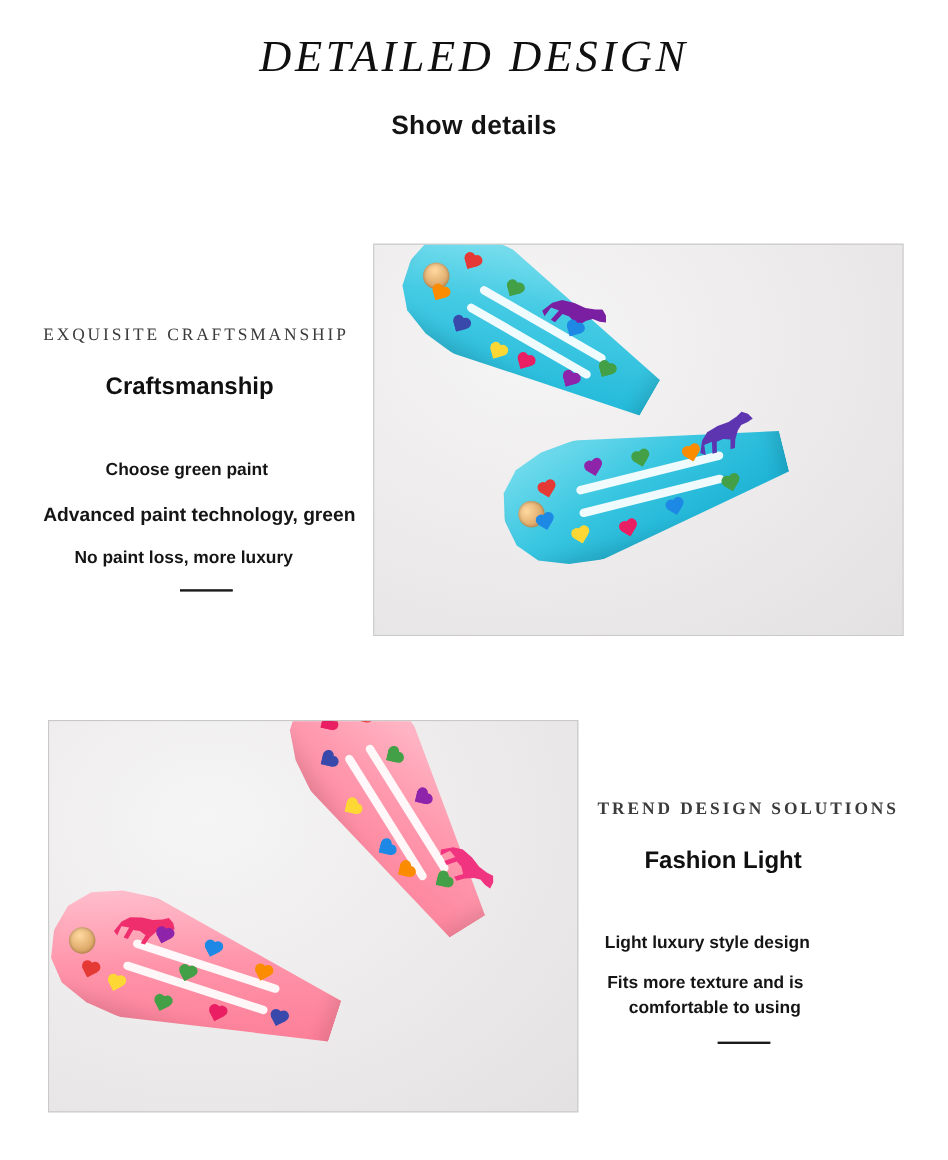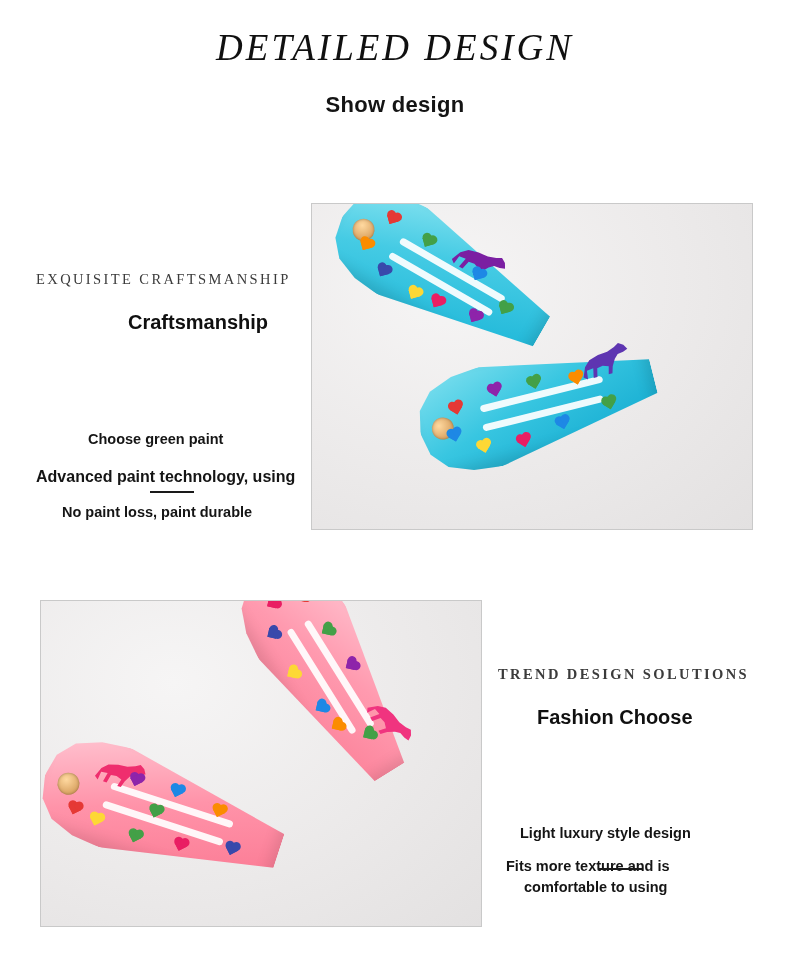--- a/index.html
+++ b/index.html
@@ -121,36 +121,35 @@
     color: #101010;
     white-space: nowrap;
   }
   .bullet {
     position: absolute;
     font-size: 14.5px;
     font-weight: bold;
     color: #151515;
     white-space: nowrap;
     line-height: 1.35;
-    margin-top: 47px;
   }
   .bullet.big {
     font-size: 16px;
   }
   .rule {
     position: absolute;
     height: 2px;
     background: #1a1a1a;
   }
 </style>
 </head>
 <body>
 
 <div class="page-title">DETAILED DESIGN</div>
-<div class="page-subtitle">Show design</div>
+<div class="page-subtitle">Show details</div>
 
 <div class="photo" style="left:311px; top:203px; width:440px; height:325px;">
   <div class="bg"></div>
 
   <div class="clip" style="left:15px; top:20px; width:230px; height:100px; transform:rotate(30deg);">
     <div class="clip-shape" style="background:linear-gradient(160deg,#8fe6f2 0%,#45cbe4 40%,#16b3d6 100%); box-shadow:inset -6px -8px 14px rgba(0,0,0,0.12);"></div>
     <div class="slot" style="left:62px; top:38px; width:120px; height:7px;"></div>
     <div class="slot" style="left:60px; top:56px; width:118px; height:7px;"></div>
     <div class="rivet" style="left:14px; top:40px; width:22px; height:22px; background:radial-gradient(circle at 35% 35%,#ffd9a0,#c98c48);"></div>
 
@@ -218,24 +217,24 @@
     <div class="heart" style="left:186px; top:62px; background:#43a047;">
         <i></i>
       </div>
     <div class="heart" style="left:28px; top:56px; background:#1e88e5;">
         <i></i>
       </div>
   </div>
 </div>
 
 <div class="eyebrow" style="left:36px; top:271px;">EXQUISITE CRAFTSMANSHIP</div>
-<div class="heading" style="left:88px; top:311px;margin-left:40px;">Craftsmanship</div>
+<div class="heading" style="left:88px; top:311px;">Craftsmanship</div>
 <div class="bullet" style="left:88px; top:383px;">Choose green paint</div>
-<div class="bullet big" style="left:36px; top:419px;">Advanced paint technology, using</div>
-<div class="bullet" style="left:62px; top:456px;">No paint loss, paint durable</div>
+<div class="bullet big" style="left:36px; top:419px;">Advanced paint technology, green</div>
+<div class="bullet" style="left:62px; top:456px;">No paint loss, more luxury</div>
 <div class="rule" style="left:150px; top:491px; width:44px;"></div>
 
 <div class="photo" style="left:40px; top:600px; width:440px; height:325px;">
   <div class="bg"></div>
 
   <div class="clip" style="left:168px; top:20px; width:236px; height:102px; transform:rotate(58deg);">
     <div class="clip-shape" style="background:linear-gradient(160deg,#ffc3d0 0%,#ff9aaf 45%,#fb7d95 100%); box-shadow:inset -6px -8px 14px rgba(0,0,0,0.10);"></div>
     <div class="slot" style="left:64px; top:38px; width:124px; height:7px;"></div>
     <div class="slot" style="left:62px; top:57px; width:122px; height:7px;"></div>
     <div class="rivet" style="left:12px; top:40px; width:22px; height:22px; background:radial-gradient(circle at 35% 35%,#ffd9a0,#c98c48);"></div>
@@ -303,17 +302,17 @@
     <div class="heart" style="left:196px; top:60px; background:#3949ab;">
         <i></i>
       </div>
     <div class="heart" style="left:112px; top:48px; background:#43a047;">
         <i></i>
       </div>
   </div>
 </div>
 
 <div class="eyebrow" style="left:498px; top:666px;font-weight:bold;">TREND DESIGN SOLUTIONS</div>
-<div class="heading" style="left:537px; top:706px;">Fashion Choose</div>
-<div class="bullet" style="left:520px; top:777px;">Light luxury style design</div>
+<div class="heading" style="left:537px; top:706px;">Fashion Light</div>
+<div class="bullet" style="left:504px; top:777px;">Light luxury style design</div>
 <div class="bullet" style="left:506px; top:810px;">Fits more texture and is</div>
 <div class="bullet" style="left:524px; top:831px;">comfortable to using</div>
 <div class="rule" style="left:598px; top:868px; width:44px;"></div>
 
 </body></html>

